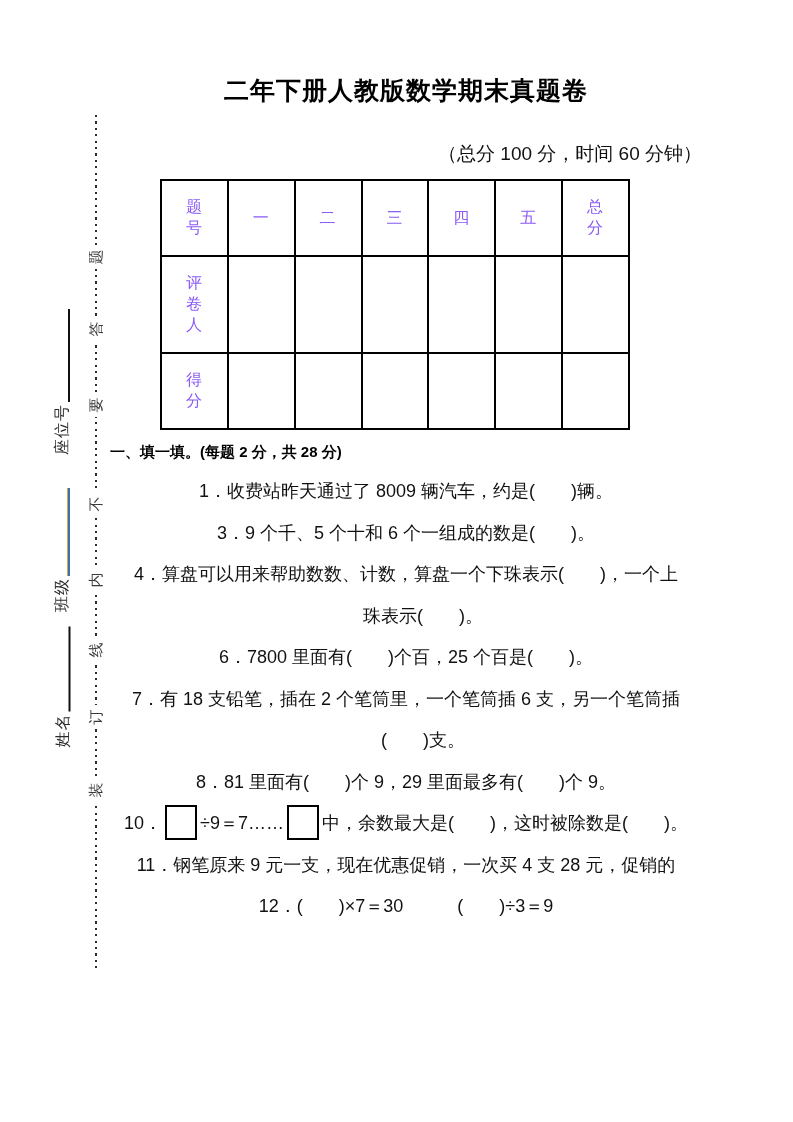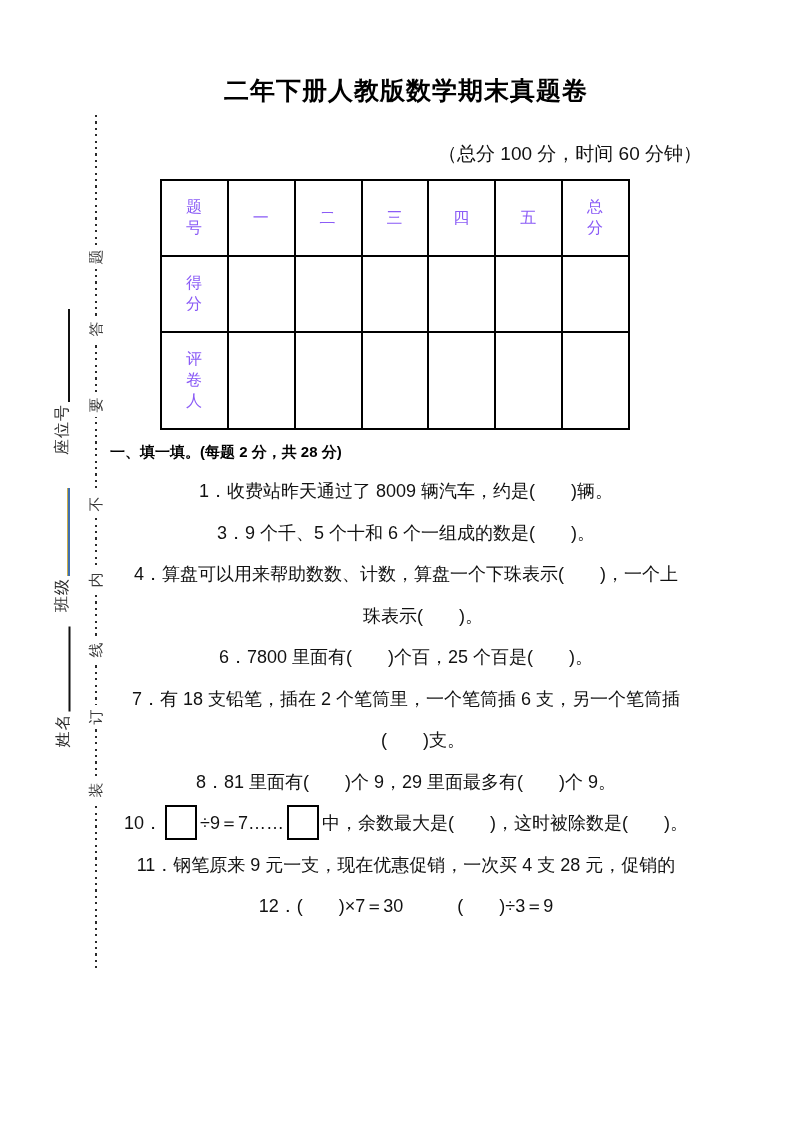--- a/index.html
+++ b/index.html
@@ -99,30 +99,30 @@
           <tr>
             <td class="lab">题号</td>
             <td class="lab">一</td>
             <td class="lab">二</td>
             <td class="lab">三</td>
             <td class="lab">四</td>
             <td class="lab">五</td>
             <td class="lab">总　分</td>
           </tr>
           <tr>
-            <td class="lab">得分</td>
+            <td class="lab">评卷人</td>
             <td></td>
             <td></td>
             <td></td>
             <td></td>
             <td></td>
             <td></td>
           </tr>
           <tr>
-            <td class="lab">评卷人</td>
+            <td class="lab">得分</td>
             <td></td>
             <td></td>
             <td></td>
             <td></td>
             <td></td>
             <td></td>
           </tr>
         </tbody>
     </table>
 

